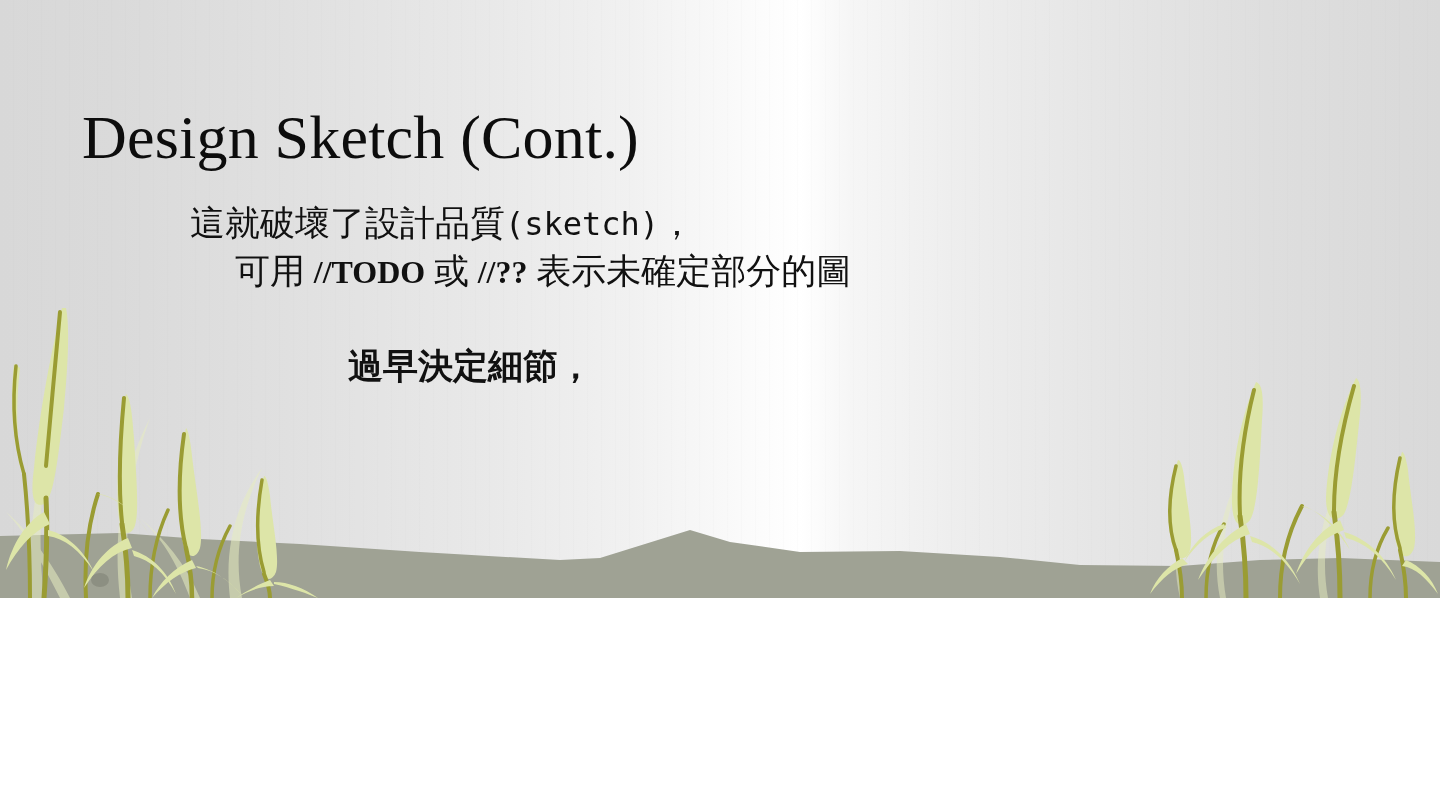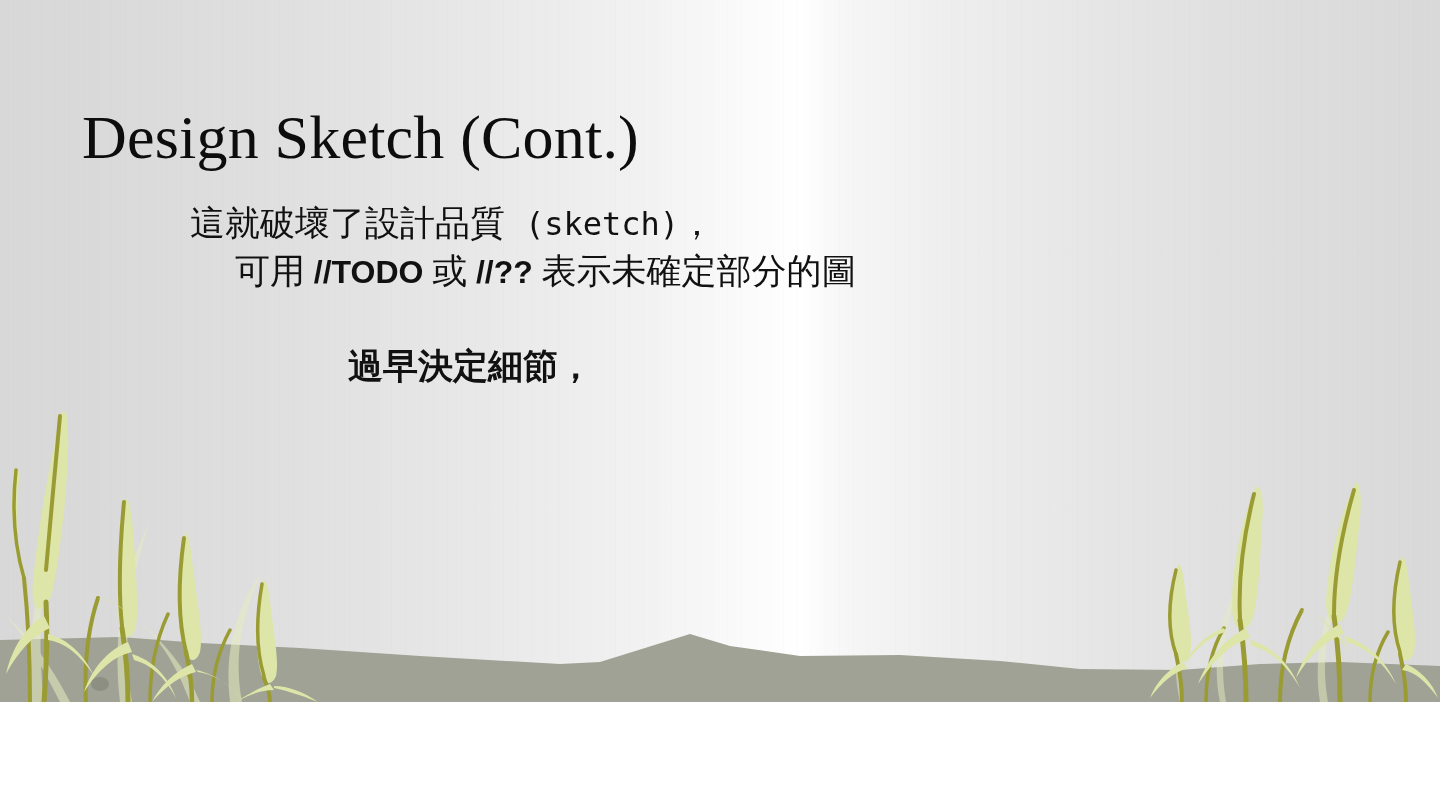--- a/index.html
+++ b/index.html
@@ -3,21 +3,21 @@
 <meta charset="utf-8">
 <style>
   html, body {
     margin: 0;
     padding: 0;
     background: #ffffff;
   }
   #slide {
     position: relative;
     width: 1440px;
-    height: 702px;
+    height: 598px;
     overflow: hidden;
     background:
       linear-gradient(90deg,
         #d8d8d8 0%,
         #dadada 8%,
         #e0e0e0 20%,
         #e8e8e8 33%,
         #f1f1f1 44%,
         #fbfbfb 52%,
         #ffffff 55.5%,
@@ -70,24 +70,23 @@
     white-space: pre;
   }
   .line.blank {
     height: 47px;
   }
   .ind1 { padding-left: 45px; }
   .ind3 { padding-left: 158px; font-weight: bold; }
   .mono {
     font-family: "DejaVu Sans Mono", "Liberation Mono", monospace;
     font-size: 32px;
-    margin-left: 20px;
   }
   .mono-b {
-    font-family: Liberation Sans, sans-serif;
+    font-family: Liberation Serif, serif;
     font-size: 32px;
     font-weight: bold;
   }
 
   
   #page-number {
     position: absolute;
     left: 1140px;
     top: 733px;
     font-family: "Liberation Sans", "DejaVu Sans", sans-serif;

